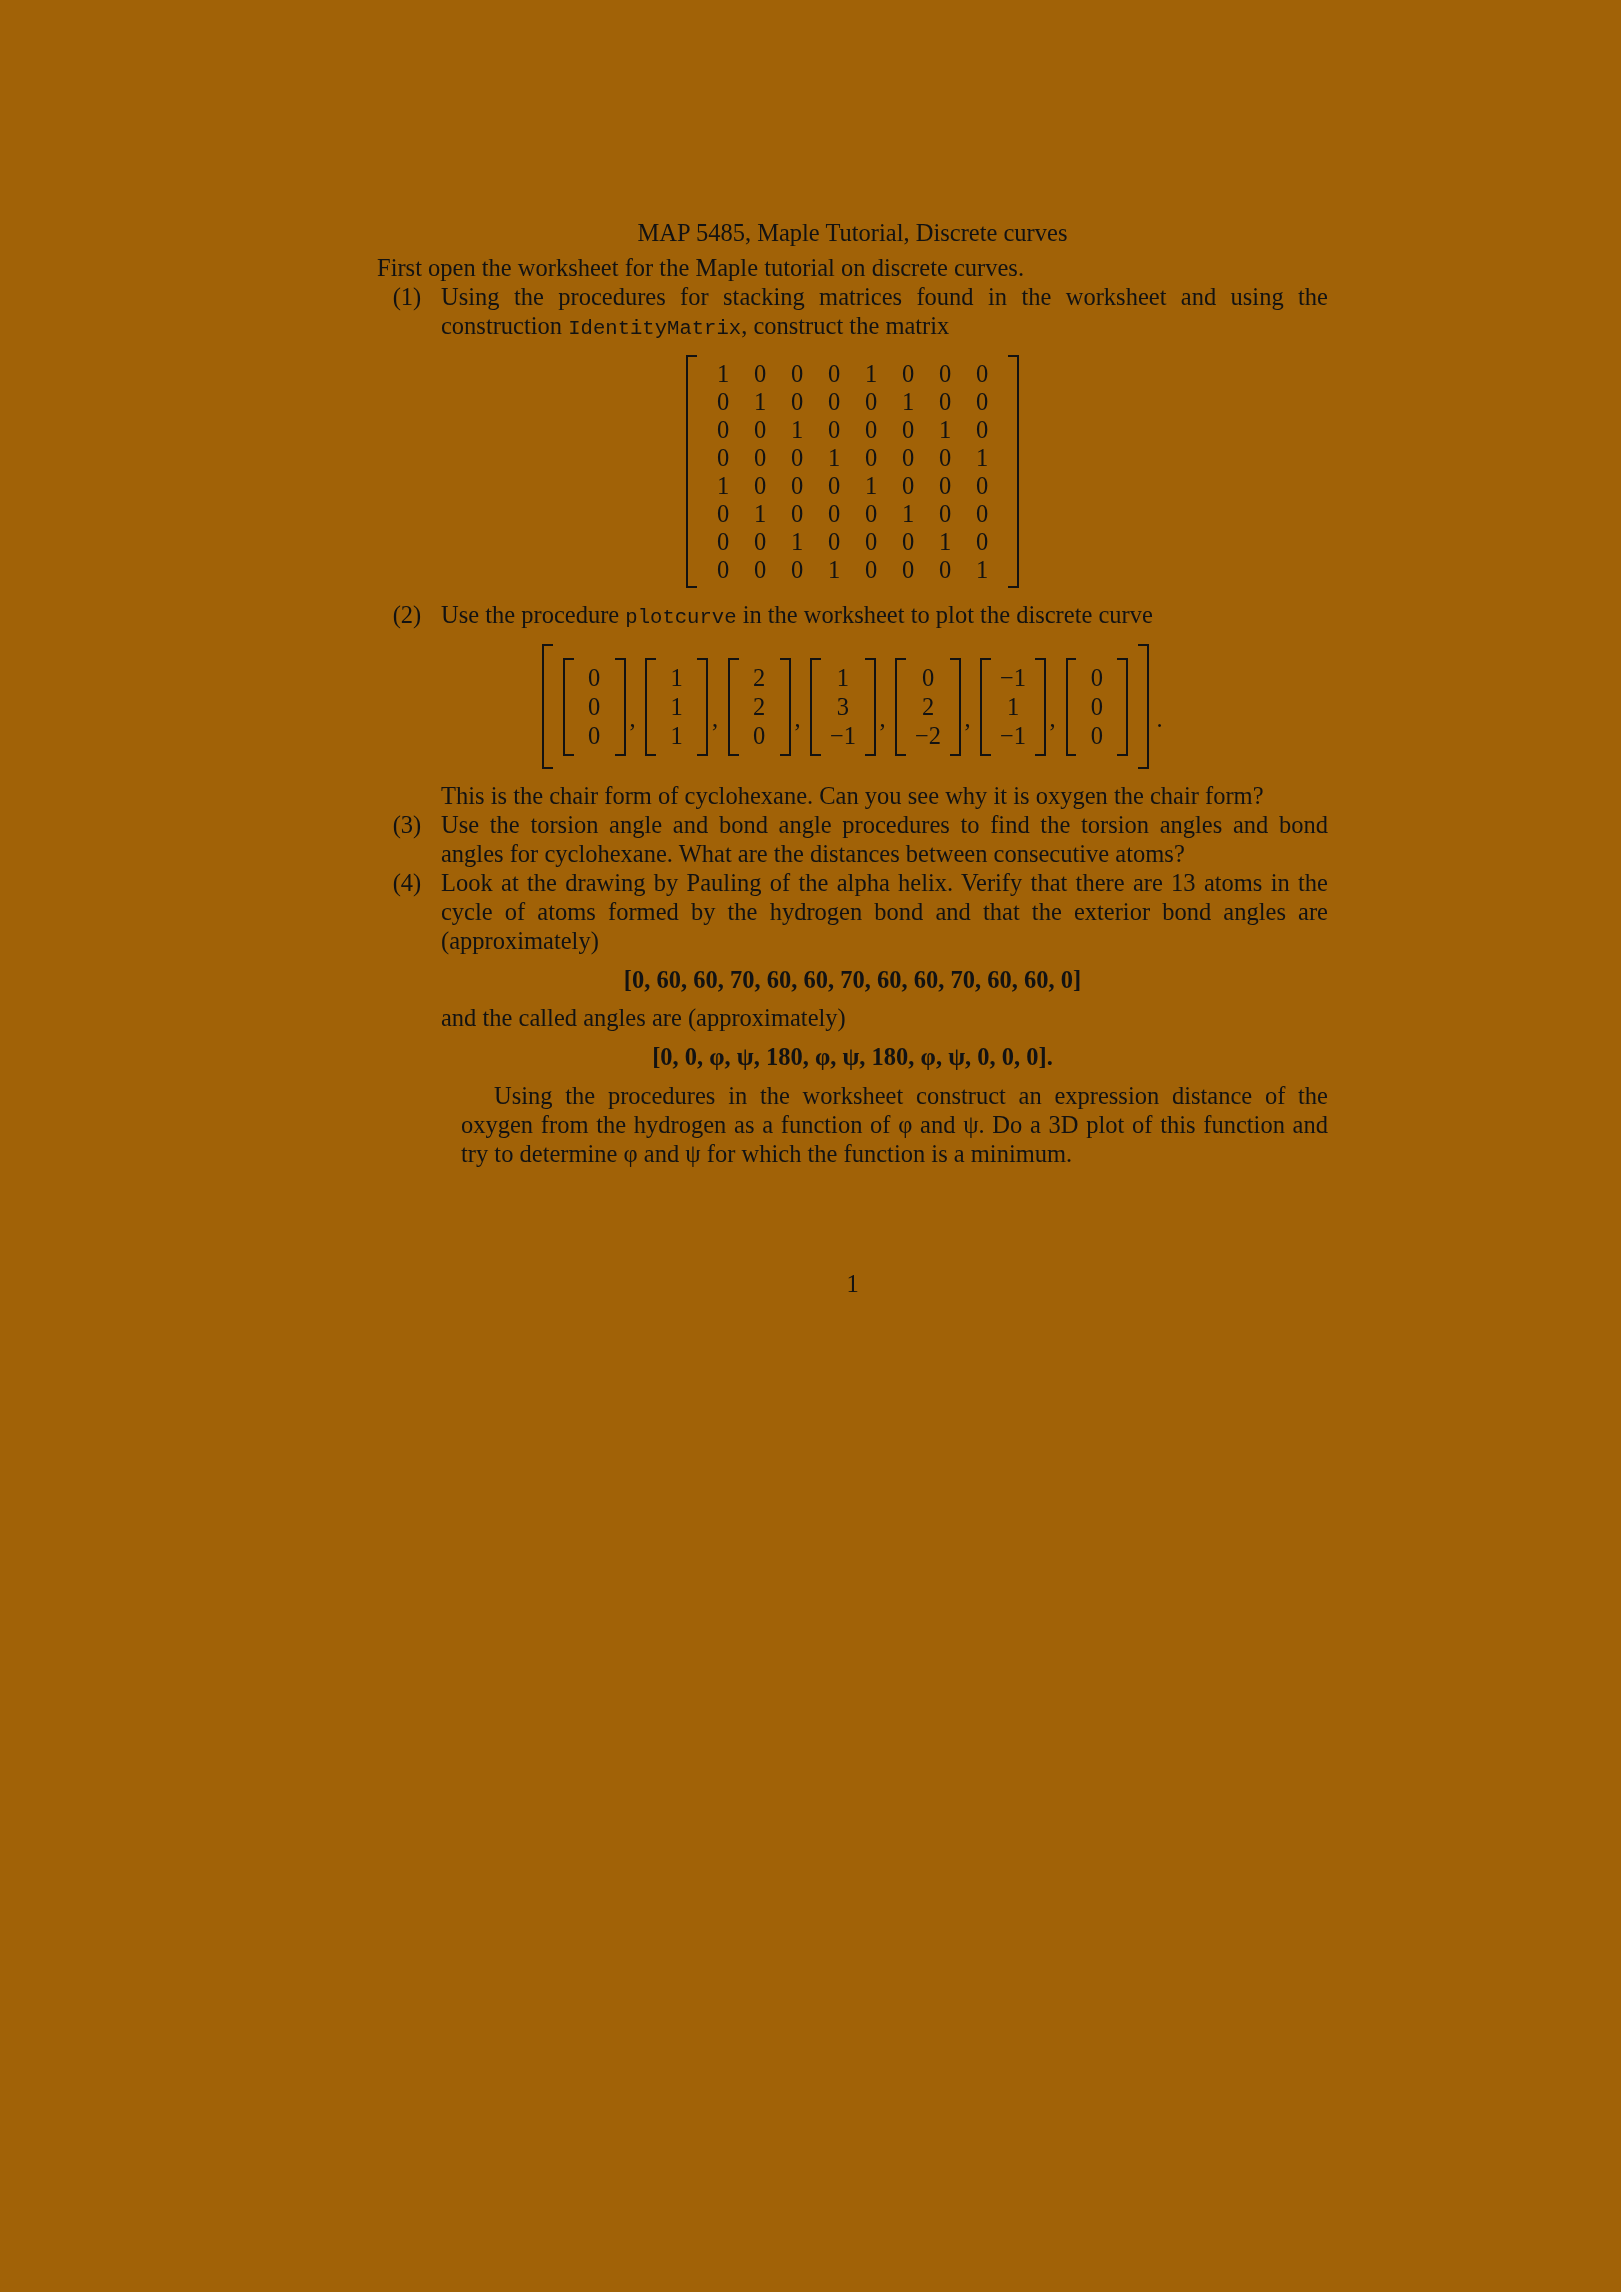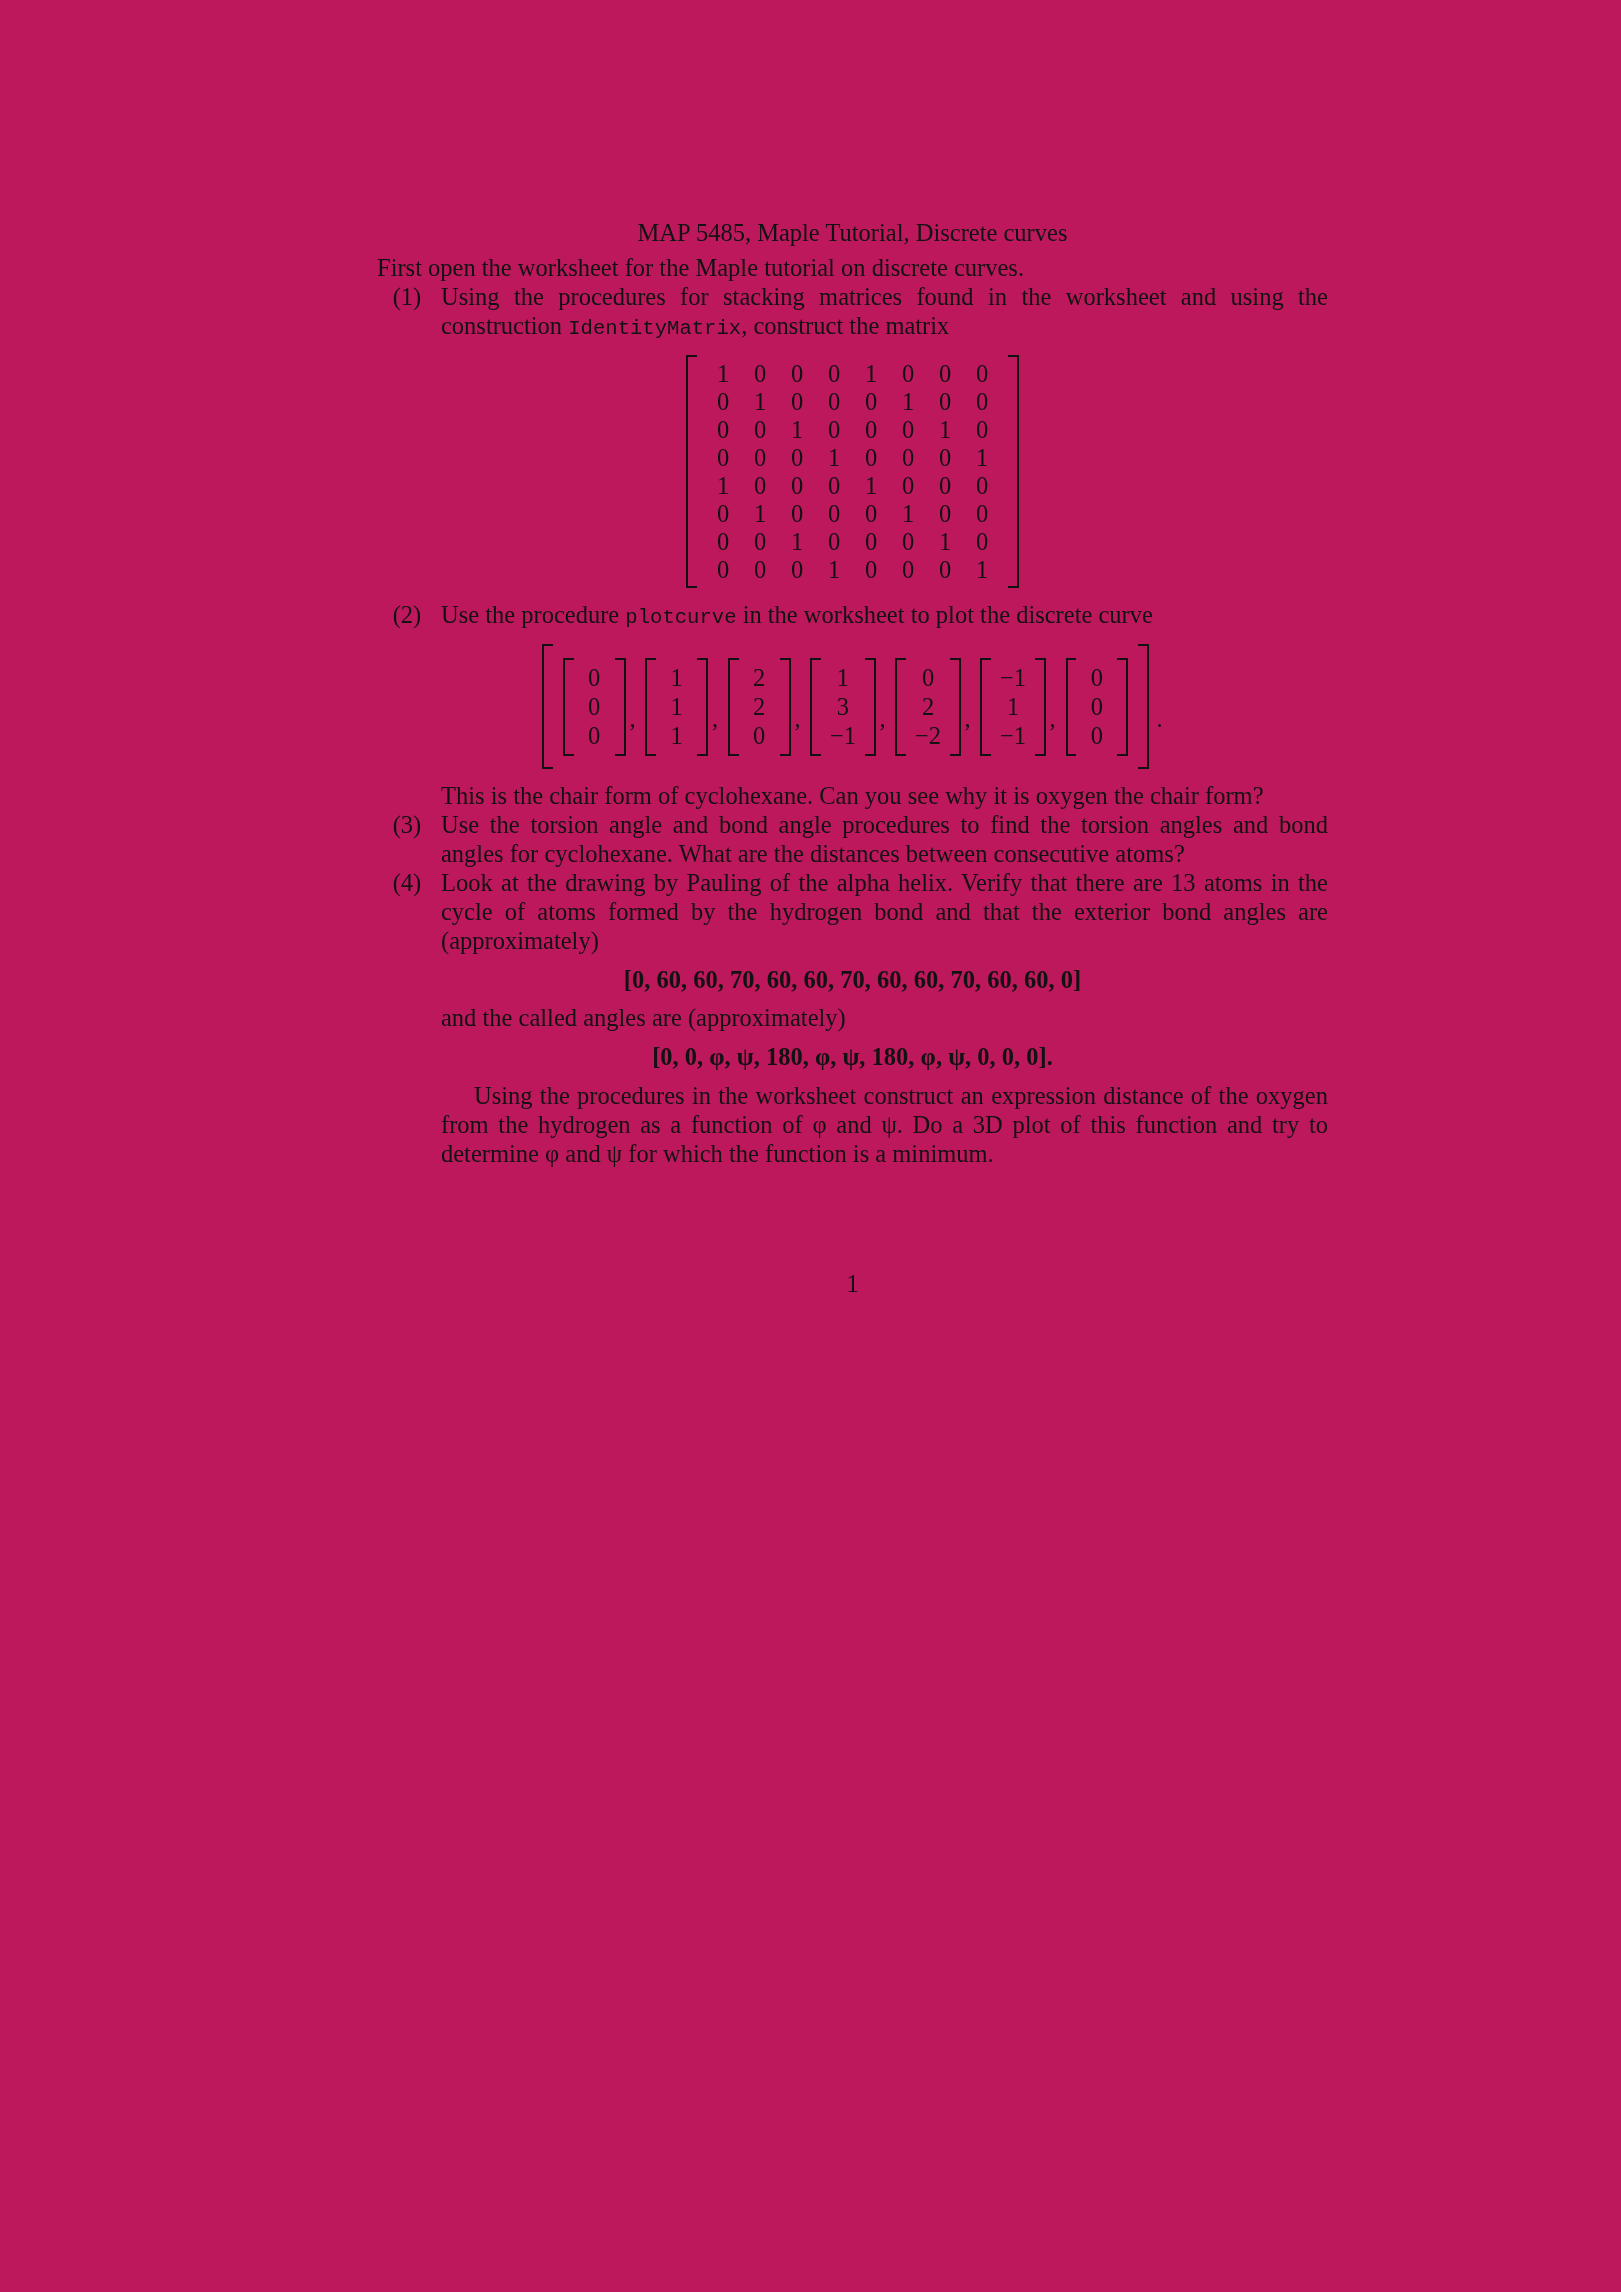--- a/index.html
+++ b/index.html
@@ -1,33 +1,33 @@
 <!DOCTYPE html>
 <html><head>
 <meta charset="utf-8">
 <style>
   * { margin:0; padding:0; box-sizing:border-box; }
   html, body { background:#ffffff; }
   .page {
     position:relative;
     width:1621px; height:2293px;
-    background:#be185d;
+    background:#a16207;
     color:#121212;
     font-family:"Liberation Serif", serif;
     font-size:24.5px;
     line-height:29px;
     overflow:hidden;
   }
   .content { position:absolute; left:377px; top:218px; width:951px; }
   .doc-title { text-align:center; margin-bottom:5.9px; }
   .para { text-align:justify; }
   .item { position:relative; padding-left:64px; text-align:justify; }
   .item .label { position:absolute; left:15.7px; top:0; width:45px; text-align:left; }
   .code { font-family:Liberation Mono, monospace; font-size:0.84em; }
-  .indent-para { text-indent:33px; text-align:justify; }
+  .indent-para { text-indent:33px; text-align:justify;margin-left:20px; }
 
   
   .display { margin:11.8px 0 11.8px -64px; display:flex; justify-content:center; }
   .display-line { text-align:center; margin:9.8px 0 9.8px -64px;font-weight:bold; }
 
   
   .bkt { flex:none; width:10.8px; }
   .bkt.l { border-left:2px solid #121212; border-top:2px solid #121212; border-bottom:2px solid #121212; }
   .bkt.r { border-right:2px solid #121212; border-top:2px solid #121212; border-bottom:2px solid #121212; }
 

